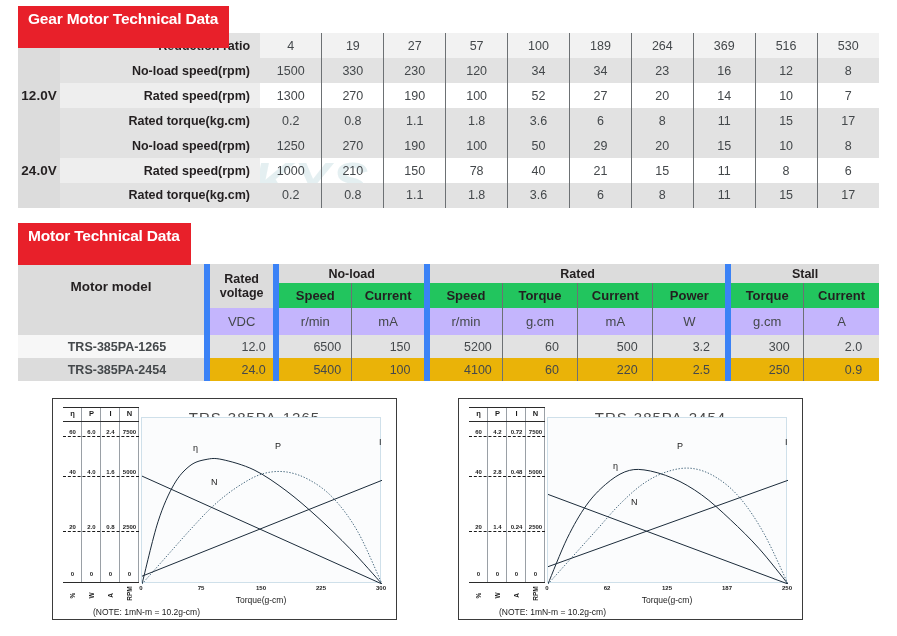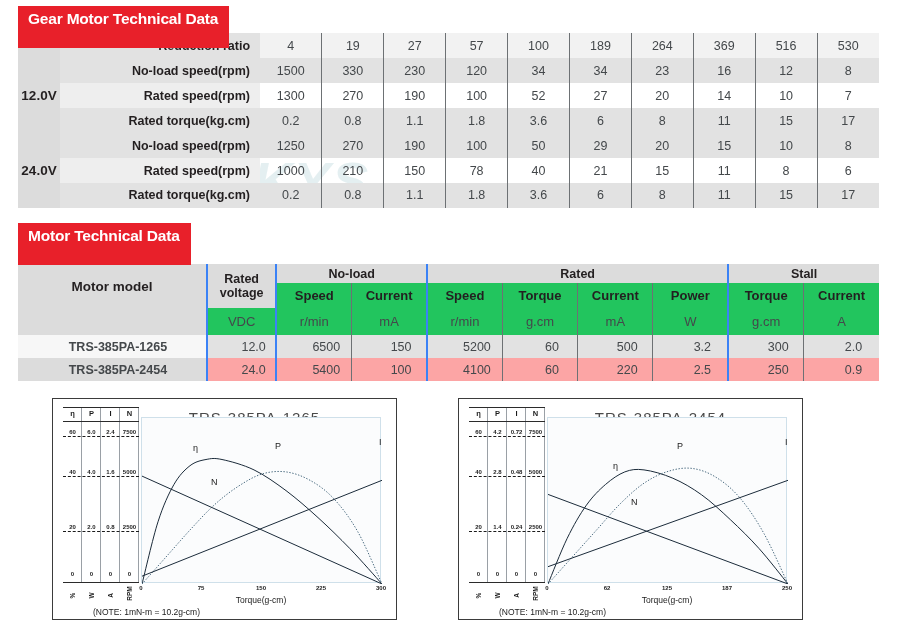--- a/index.html
+++ b/index.html
@@ -91,29 +91,29 @@
   }
   .mt-grp {
     background:#dcdcdc; font-weight:bold; font-size:12.5px;
     height:19px;
   }
   .mt-sub {
     background:#22c55e; font-weight:bold; font-size:13px;
     height:25px;
   }
   .mt-unit {
-    background:#22c55e; color:#44484b; font-size:13px; height:27px;
+    background:#c4b5fd; color:#44484b; font-size:13px; height:27px;
   }
   .mt-data { color:#44484b; font-size:12.5px; height:23px;padding-left:24px; }
   .mt-rowA td { background:#e2e2e2; }
-  .mt-rowB td { background:#fca5a5; }
+  .mt-rowB td { background:#eab308; }
   .mt-rowA td.mt-model, .mt-rowB td.mt-model { background:#dcdcdc; text-align:left; padding-left:12px; }
   .mt-rowA td.mt-model { background:#f7f7f7; }
   .vline { border-left:1px solid #6d7174; }
-  .gsep { border-left:2px solid #3b82f6; }
+  .gsep { border-left:6px solid #3b82f6; }
 
   
   .chart-box {
     position:absolute;
     border:1px solid #3b3b3b;
     background:#ffffff;
     z-index:8;
   }
   #chart-left { left:52px; top:398px; width:345px; height:222px; }
   #chart-right { left:458px; top:398px; width:345px; height:222px; }

